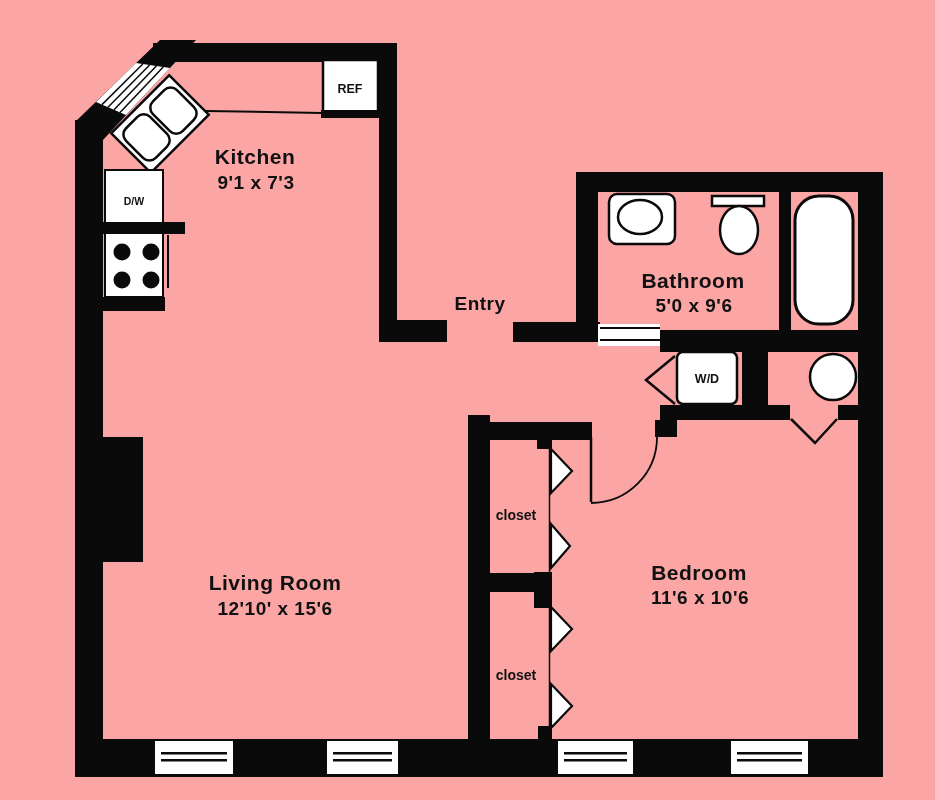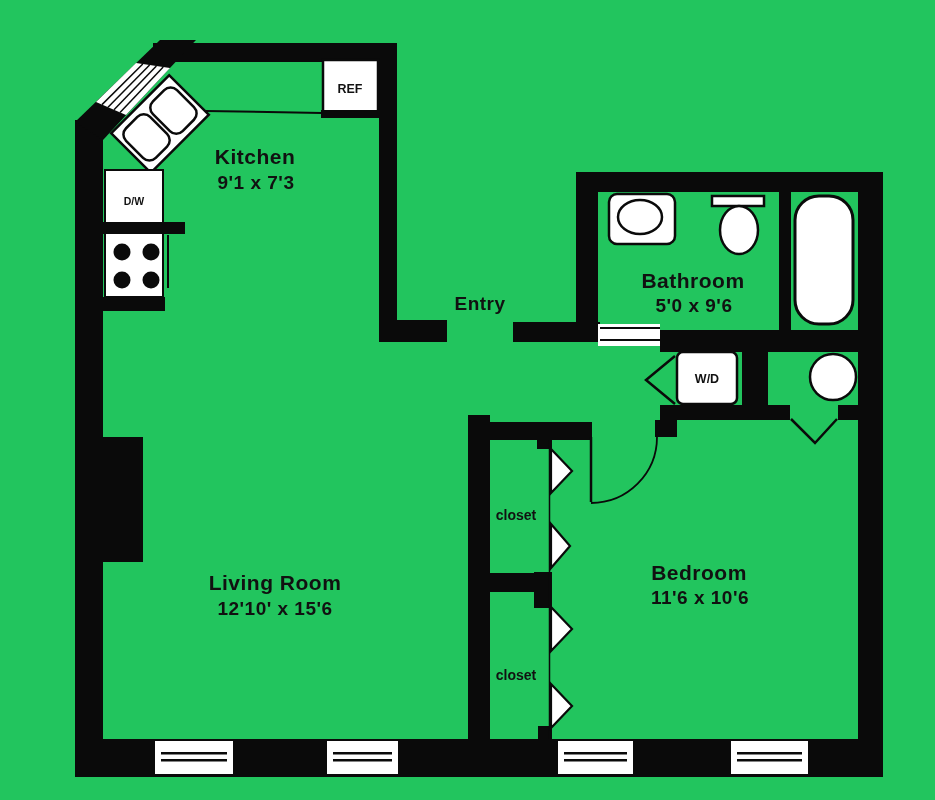--- a/index.html
+++ b/index.html
@@ -5,21 +5,21 @@
   html, body {
     margin: 0;
     padding: 0;
     background: #ffffff;
     font-family: "Liberation Sans", sans-serif;
   }
   .plan-container {
     position: relative;
     width: 935px;
     height: 800px;
-    background: #22c55e;
+    background: #fca5a5;
     overflow: hidden;
   }
   svg { display: block; }
   .wall { fill: #0a0a0a; stroke: none; }
   .fixture { fill: #ffffff; stroke: #0a0a0a; }
   .thinline { stroke: #0a0a0a; fill: none; }
   .room-label {
     font-family: "Liberation Sans", sans-serif;
     font-weight: bold;
     font-size: 21px;

